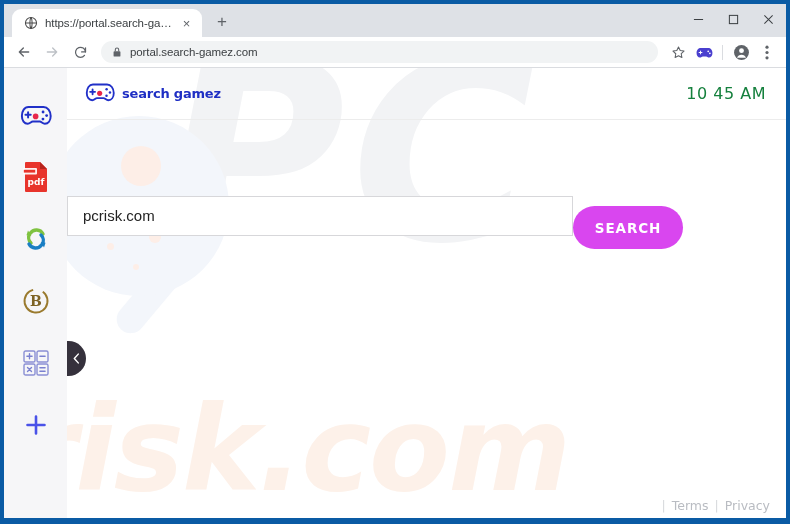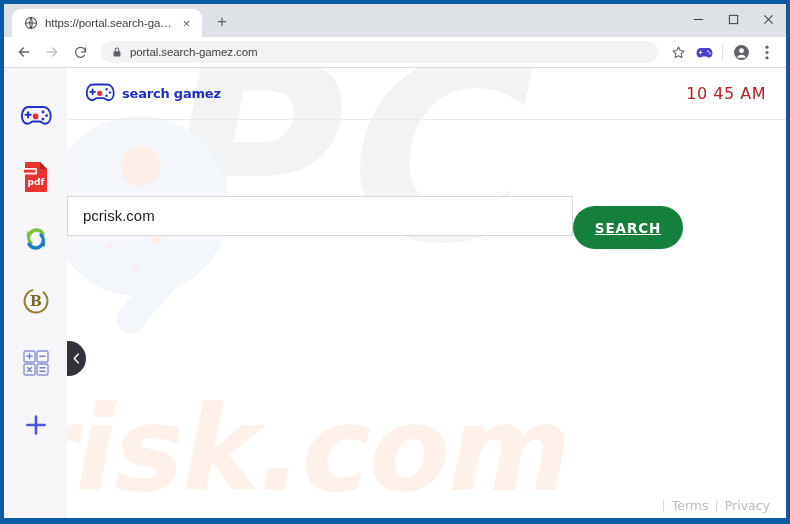--- a/index.html
+++ b/index.html
@@ -260,21 +260,21 @@
   .logo-text {
     font-family: "DejaVu Sans", sans-serif;
     font-size: 13px;
     font-weight: 700;
     color: #1f2fc4;
     letter-spacing: -0.2px;
   }
   .clock {
     margin-left: auto;
     font-size: 16px;
-    color: #b91c1c;
+    color: #15803d;
     letter-spacing: 0.5px;
     font-family: "DejaVu Sans", sans-serif;
   }
 
   
   .search-area {
     position: relative;
     z-index: 5;
     padding-top: 62px;
     display: flex;
@@ -291,28 +291,27 @@
     padding: 0 15px;
     outline: none;
     font-family: "Liberation Sans", sans-serif;
   }
   .search-button {
     margin-top: 24px;
     width: 110px;
     height: 43px;
     border: none;
     border-radius: 22px;
-    background: #15803d;
+    background: #d946ef;
     color: #ffffff;
     font-size: 13.5px;
     font-weight: 700;
     letter-spacing: 0.9px;
     cursor: pointer;
     font-family: "DejaVu Sans", sans-serif;
-    text-decoration: underline;
   }
 
   
   .page-footer {
     position: absolute;
     right: 16px; bottom: 5px;
     display: flex;
     align-items: center;
     gap: 6px;
     z-index: 5;

